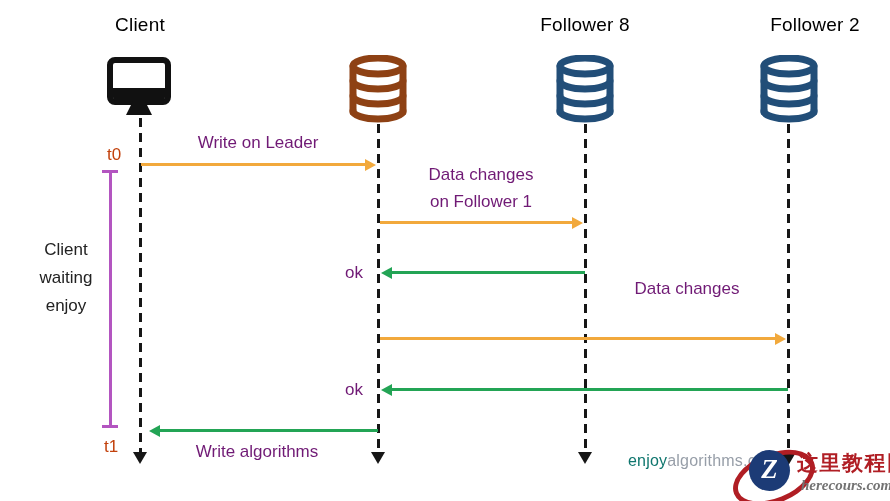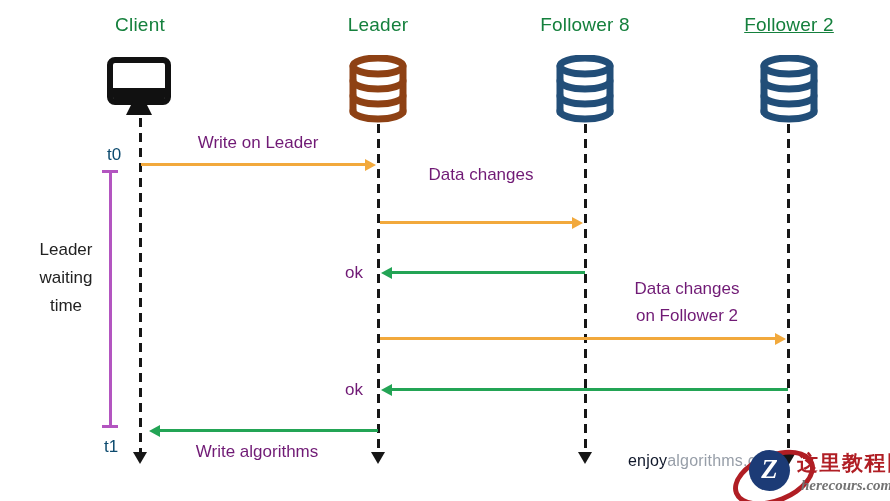--- a/index.html
+++ b/index.html
@@ -2,47 +2,47 @@
 <html><head>
 <meta charset="utf-8">
 <style>
   html,body{margin:0;padding:0;background:#ffffff;}
   .canvas{
     position:relative;width:890px;height:501px;background:#ffffff;overflow:hidden;
     font-family:"Liberation Sans",sans-serif;color:#1f1f1f;
   }
   .actor-label{
     position:absolute;width:110px;text-align:center;
-    font-size:19px;font-weight:500;letter-spacing:.2px;color:#15803d;top:14px;
+    font-size:19px;font-weight:500;letter-spacing:.2px;color:#000000;top:14px;
   }
   .icon{position:absolute;}
   .lifeline{
     position:absolute;width:3px;
     background-image:repeating-linear-gradient(to bottom,#161616 0 9px,transparent 9px 15px);
   }
   .ll-head{
     position:absolute;width:0;height:0;top:452px;
     border-left:7px solid transparent;border-right:7px solid transparent;
     border-top:12px solid #161616;
   }
   .msg-line{position:absolute;height:3px;}
   .head{position:absolute;width:0;height:0;border-top:6px solid transparent;border-bottom:6px solid transparent;}
   .lbl{position:absolute;font-size:17px;color:#701a75;}
   .lbl.c{width:210px;text-align:center;}
   .orange{background:#F2A93C;}
   .green{background:#23A455;}
   .purple-line{position:absolute;left:109px;top:171px;width:3px;height:255px;background:#B355C0;}
   .purple-cap{position:absolute;left:102px;width:16px;height:3px;background:#B355C0;}
-  .tmark{position:absolute;font-size:17px;color:#0c4a6e;width:30px;text-align:center;}
+  .tmark{position:absolute;font-size:17px;color:#c2410c;width:30px;text-align:center;}
   .waiting{
     position:absolute;left:24px;top:236px;width:84px;text-align:center;
     font-size:17px;line-height:28px;color:#222;
   }
   .footer-site{position:absolute;left:628px;top:452px;font-size:16px;letter-spacing:.2px;}
-  .site-a{color:#0f172a;}
+  .site-a{color:#0f766e;}
   .site-b{color:#979EA8;}
   .watermark{position:absolute;left:733px;top:440px;width:157px;height:61px;z-index:5;}
   .wm-ring{
     position:absolute;left:-2px;top:13px;width:76px;height:40px;
     border:5px solid #B01E24;border-radius:50%;transform:rotate(-22deg);
     background:transparent;
   }
   .wm-circle{
     position:absolute;left:16px;top:10px;width:41px;height:41px;border-radius:50%;
     background:#1C3B76;display:flex;align-items:center;justify-content:center;
@@ -59,23 +59,22 @@
     position:absolute;left:68px;top:37px;font-family:"Liberation Serif",serif;
     font-size:15px;font-weight:700;color:#737373;white-space:nowrap;font-style:italic;
   }
 </style>
 </head>
 <body>
 
 <div class="canvas">
 
   <div class="actor-label" style="left:85px;">Client</div>
-  <div class="actor-label" style="left:323px;">Leader</div>
   <div class="actor-label" style="left:530px;">Follower 8</div>
-  <div class="actor-label" style="left:734px;text-decoration:underline;">Follower 2</div>
+  <div class="actor-label" style="left:760px;">Follower 2</div>
 
   <div class="icon" style="left:106px;top:56px;">
     <svg width="66" height="62" viewBox="0 0 66 62">
       <rect x="4" y="4" width="58" height="42" rx="5" fill="#ffffff" stroke="#111111" stroke-width="6"></rect>
       <path d="M7 32 h52 v9 a4 4 0 0 1 -4 4 h-44 a4 4 0 0 1 -4 -4 z" fill="#111111"></path>
       <polygon points="27,45 39,45 46,59 20,59" fill="#111111"></polygon>
     </svg>
   </div>
   <div class="icon" style="left:348px;top:55px;">
     <svg width="60" height="68" viewBox="0 0 60 68" fill="none" stroke="#8E4114" stroke-width="7" stroke-linecap="round">
@@ -115,36 +114,36 @@
   <div class="ll-head" style="left:133px;"></div>
   <div class="ll-head" style="left:371px;"></div>
   <div class="ll-head" style="left:578px;"></div>
   <div class="ll-head" style="left:781px;top:454px;"></div>
 
   <div class="purple-cap" style="top:170px;"></div>
   <div class="purple-line"></div>
   <div class="purple-cap" style="top:425px;"></div>
   <div class="tmark" style="left:99px;top:145px;">t0</div>
   <div class="tmark" style="left:96px;top:437px;">t1</div>
-  <div class="waiting">Leader waiting time</div>
+  <div class="waiting">Client waiting enjoy</div>
 
   <div class="lbl c" style="left:153px;top:133px;">Write on Leader</div>
   <div class="msg-line orange" style="left:141px;top:163px;width:224px;"></div>
   <div class="head" style="left:365px;top:158.5px;border-left:11px solid #F2A93C;"></div>
 
   <div class="lbl c" style="left:376px;top:165px;">Data changes</div>
+  <div class="lbl c" style="left:376px;top:192px;">on Follower 1</div>
   <div class="msg-line orange" style="left:380px;top:221px;width:192px;"></div>
   <div class="head" style="left:572px;top:216.5px;border-left:11px solid #F2A93C;"></div>
 
   <div class="lbl" style="left:313px;top:263px;width:50px;text-align:right;">ok</div>
   <div class="msg-line green" style="left:392px;top:271px;width:193px;"></div>
   <div class="head" style="left:381px;top:266.5px;border-right:11px solid #23A455;"></div>
 
   <div class="lbl c" style="left:582px;top:279px;">Data changes</div>
-  <div class="lbl c" style="left:582px;top:306px;">on Follower 2</div>
   <div class="msg-line orange" style="left:380px;top:337px;width:395px;"></div>
   <div class="head" style="left:775px;top:332.5px;border-left:11px solid #F2A93C;"></div>
 
   <div class="lbl" style="left:313px;top:380px;width:50px;text-align:right;">ok</div>
   <div class="msg-line green" style="left:392px;top:388px;width:396px;"></div>
   <div class="head" style="left:381px;top:383.5px;border-right:11px solid #23A455;"></div>
 
   <div class="msg-line green" style="left:160px;top:429px;width:218px;"></div>
   <div class="head" style="left:149px;top:424.5px;border-right:11px solid #23A455;"></div>
   <div class="lbl c" style="left:152px;top:442px;">Write algorithms</div>

